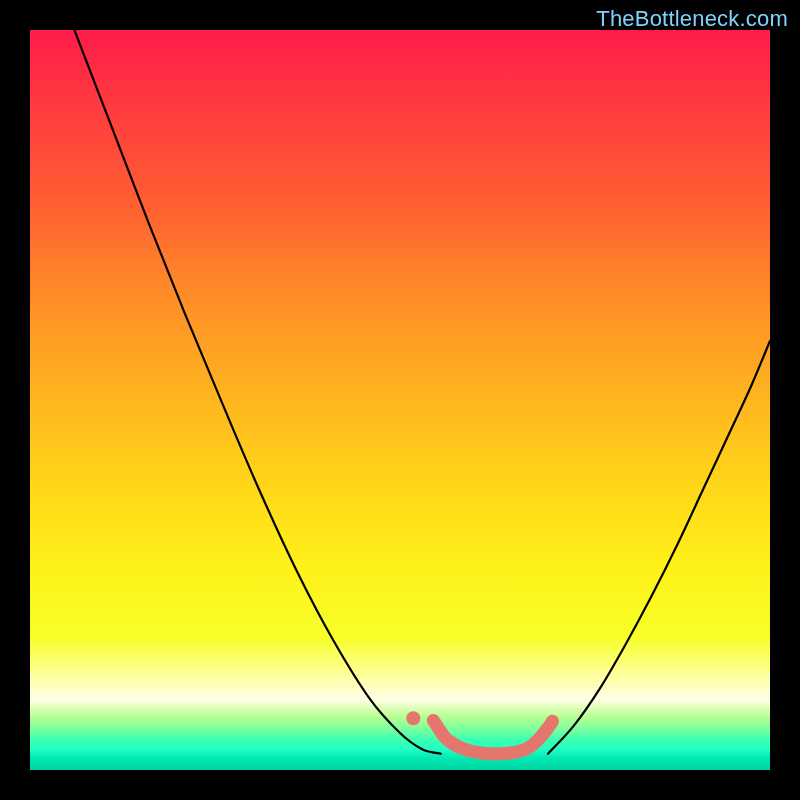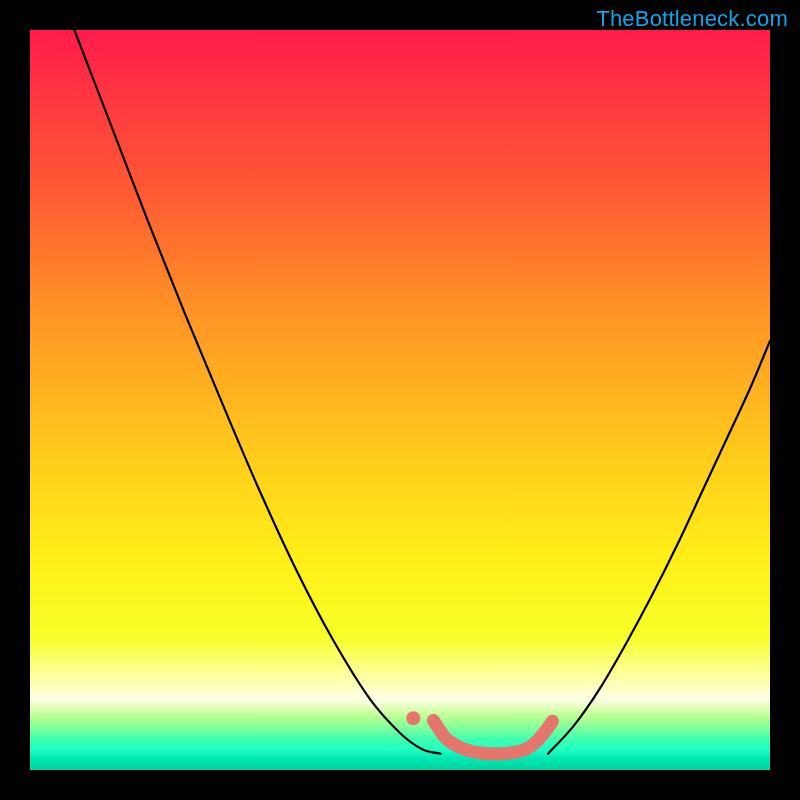--- a/index.html
+++ b/index.html
@@ -23,21 +23,21 @@
     position: absolute;
     left: 0;
     top: 0;
     width: 740px;
     height: 740px;
   }
   .watermark {
     position: absolute;
     top: 6px;
     right: 12px;
-    color: #0ea5e9;
+    color: #7dd3fc;
     font-size: 22px;
     font-weight: 500;
     letter-spacing: 0.2px;
     user-select: none;
   }
 </style>
 </head>
 <body>
 
 <div class="frame">

